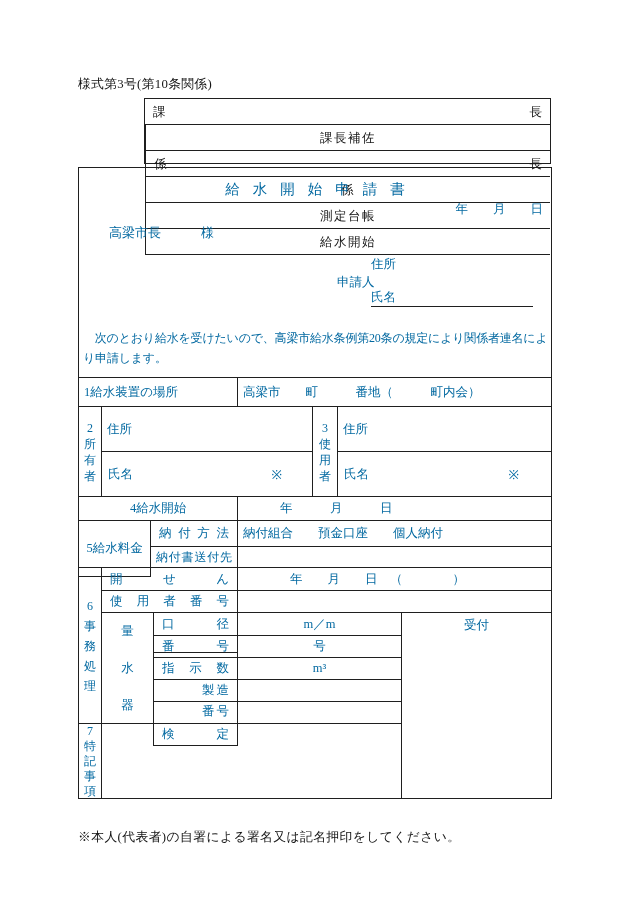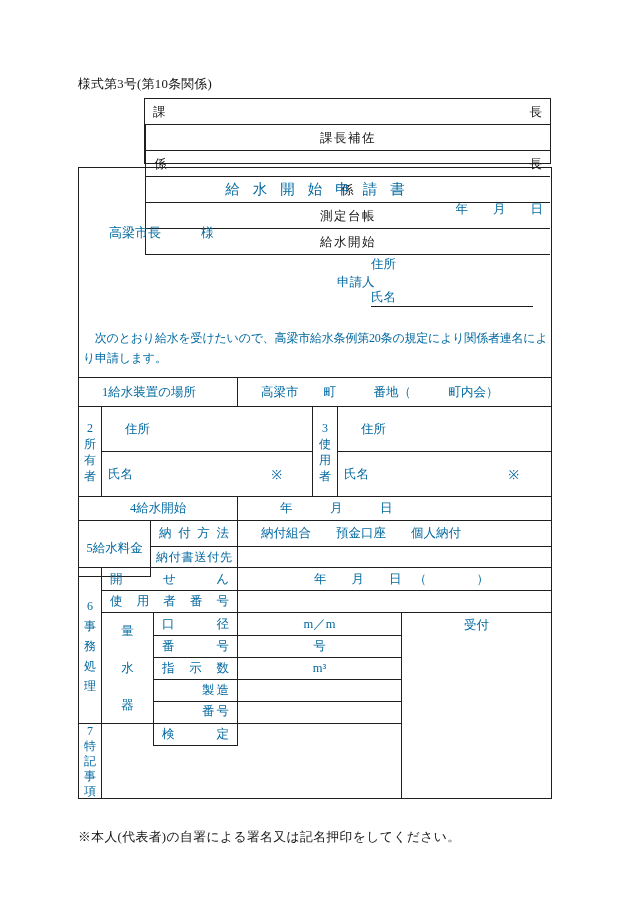--- a/index.html
+++ b/index.html
@@ -15,21 +15,21 @@
   .ap-col{flex:1;display:flex;flex-direction:column;border-left:1px solid #1f1f1f;box-sizing:border-box;}
   .ap-col:first-child{border-left:none;}
   .ap-head{height:26px;border-bottom:1px solid #1f1f1f;box-sizing:border-box;
     font-size:12.5px;padding-top:5px;text-align:center;letter-spacing:1.5px;}
   .jhead{text-align:justify;text-align-last:justify;padding:5px 8px 0;letter-spacing:0;}
   .ap-blank{flex:1;}
   
   .formbox{position:absolute;left:78px;top:167px;width:474px;height:632px;}
   .cell{position:absolute;border:1px solid #1f1f1f;box-sizing:border-box;
     font-size:12.5px;color:#0369a1;background:transparent;}
-  .left{display:flex;align-items:center;padding-left:23px;}
+  .left{display:flex;align-items:center;padding-left:5px;}
   .center{display:flex;align-items:center;justify-content:center;}
   .between{display:flex;align-items:center;justify-content:space-between;padding-left:6px;}
   .jlabel{text-align:justify;text-align-last:justify;padding-left:8px;padding-right:8px;display:block;}
   .vlabel{display:flex;align-items:center;justify-content:center;text-align:center;
     white-space:pre-line;font-size:12px;line-height:16px;}
   .lh20{line-height:20px;}
   .lh37{line-height:37px;font-size:12.5px;}
   .lh15{line-height:15px;}
   .topcenter{display:flex;justify-content:center;align-items:flex-start;padding-top:4px;}
   
@@ -38,21 +38,21 @@
   .dateline{position:absolute;top:33px;right:8px;font-size:12.5px;}
   .addressee{position:absolute;top:56px;left:30px;font-size:13px;}
   .addressee .honorific{margin-left:40px;}
   .lbl-abs{position:absolute;font-size:12.5px;}
   .nameline{position:absolute;left:292px;top:121px;width:162px;height:17px;
     border-bottom:1px solid #1f1f1f;font-size:12.5px;line-height:17px;}
   .statement{position:absolute;left:4px;top:161px;font-size:12px;line-height:19.5px;
     white-space:pre;letter-spacing:-0.2px;}
   .footer{position:absolute;left:78px;top:829px;font-size:12.8px;letter-spacing:0.4px;}
   .pl42{padding-left:42px;}
-  .pl52{padding-left:76px;}
+  .pl52{padding-left:52px;}
   .mr30{margin-right:30px;}
   .mr32{margin-right:32px;}
   .f12{font-size:12px;}
 </style>
 </head>
 <body>
 
 <div class="formnum">様式第3号(第10条関係)</div>
 
 <div class="approval">
@@ -135,21 +135,21 @@
 理</div>
   <div class="cell jlabel" style="left:23px;top:400px;width:137px;height:24px;line-height:22px;">開せん</div>
   <div class="cell left pl52" style="left:159px;top:400px;width:315px;height:24px;">年　　月　　日　（　　　　）</div>
   <div class="cell jlabel" style="left:23px;top:423px;width:137px;height:23px;line-height:21px;">使用者番号</div>
   <div class="cell" style="left:159px;top:423px;width:315px;height:23px;"></div>
 
   <div class="cell vlabel lh37" style="left:23px;top:445px;width:53px;height:112px;">量
 水
 器</div>
 
-  <div class="cell jlabel" style="left:75px;top:445px;width:85px;height:24px;line-height:22px;">口径</div>
+  <div class="cell jlabel" style="left:75px;top:445px;width:85px;height:41px;line-height:22px;">口径</div>
   <div class="cell center" style="left:159px;top:445px;width:165px;height:24px;">m／m</div>
   <div class="cell jlabel" style="left:75px;top:468px;width:85px;height:23px;line-height:21px;">番号</div>
   <div class="cell center" style="left:159px;top:468px;width:165px;height:23px;">号</div>
   <div class="cell jlabel" style="left:75px;top:490px;width:85px;height:23px;line-height:21px;">指示数</div>
   <div class="cell center" style="left:159px;top:490px;width:165px;height:23px;">m³</div>
   <div class="cell jlabel" style="left:75px;top:512px;width:85px;height:23px;line-height:21px;padding-left:48px;">製造番号</div>
   <div class="cell" style="left:159px;top:512px;width:165px;height:23px;"></div>
   <div class="cell jlabel" style="left:75px;top:556px;width:85px;height:23px;line-height:21px;">検定</div>
   <div class="cell" style="left:159px;top:534px;width:165px;height:23px;"></div>
 

